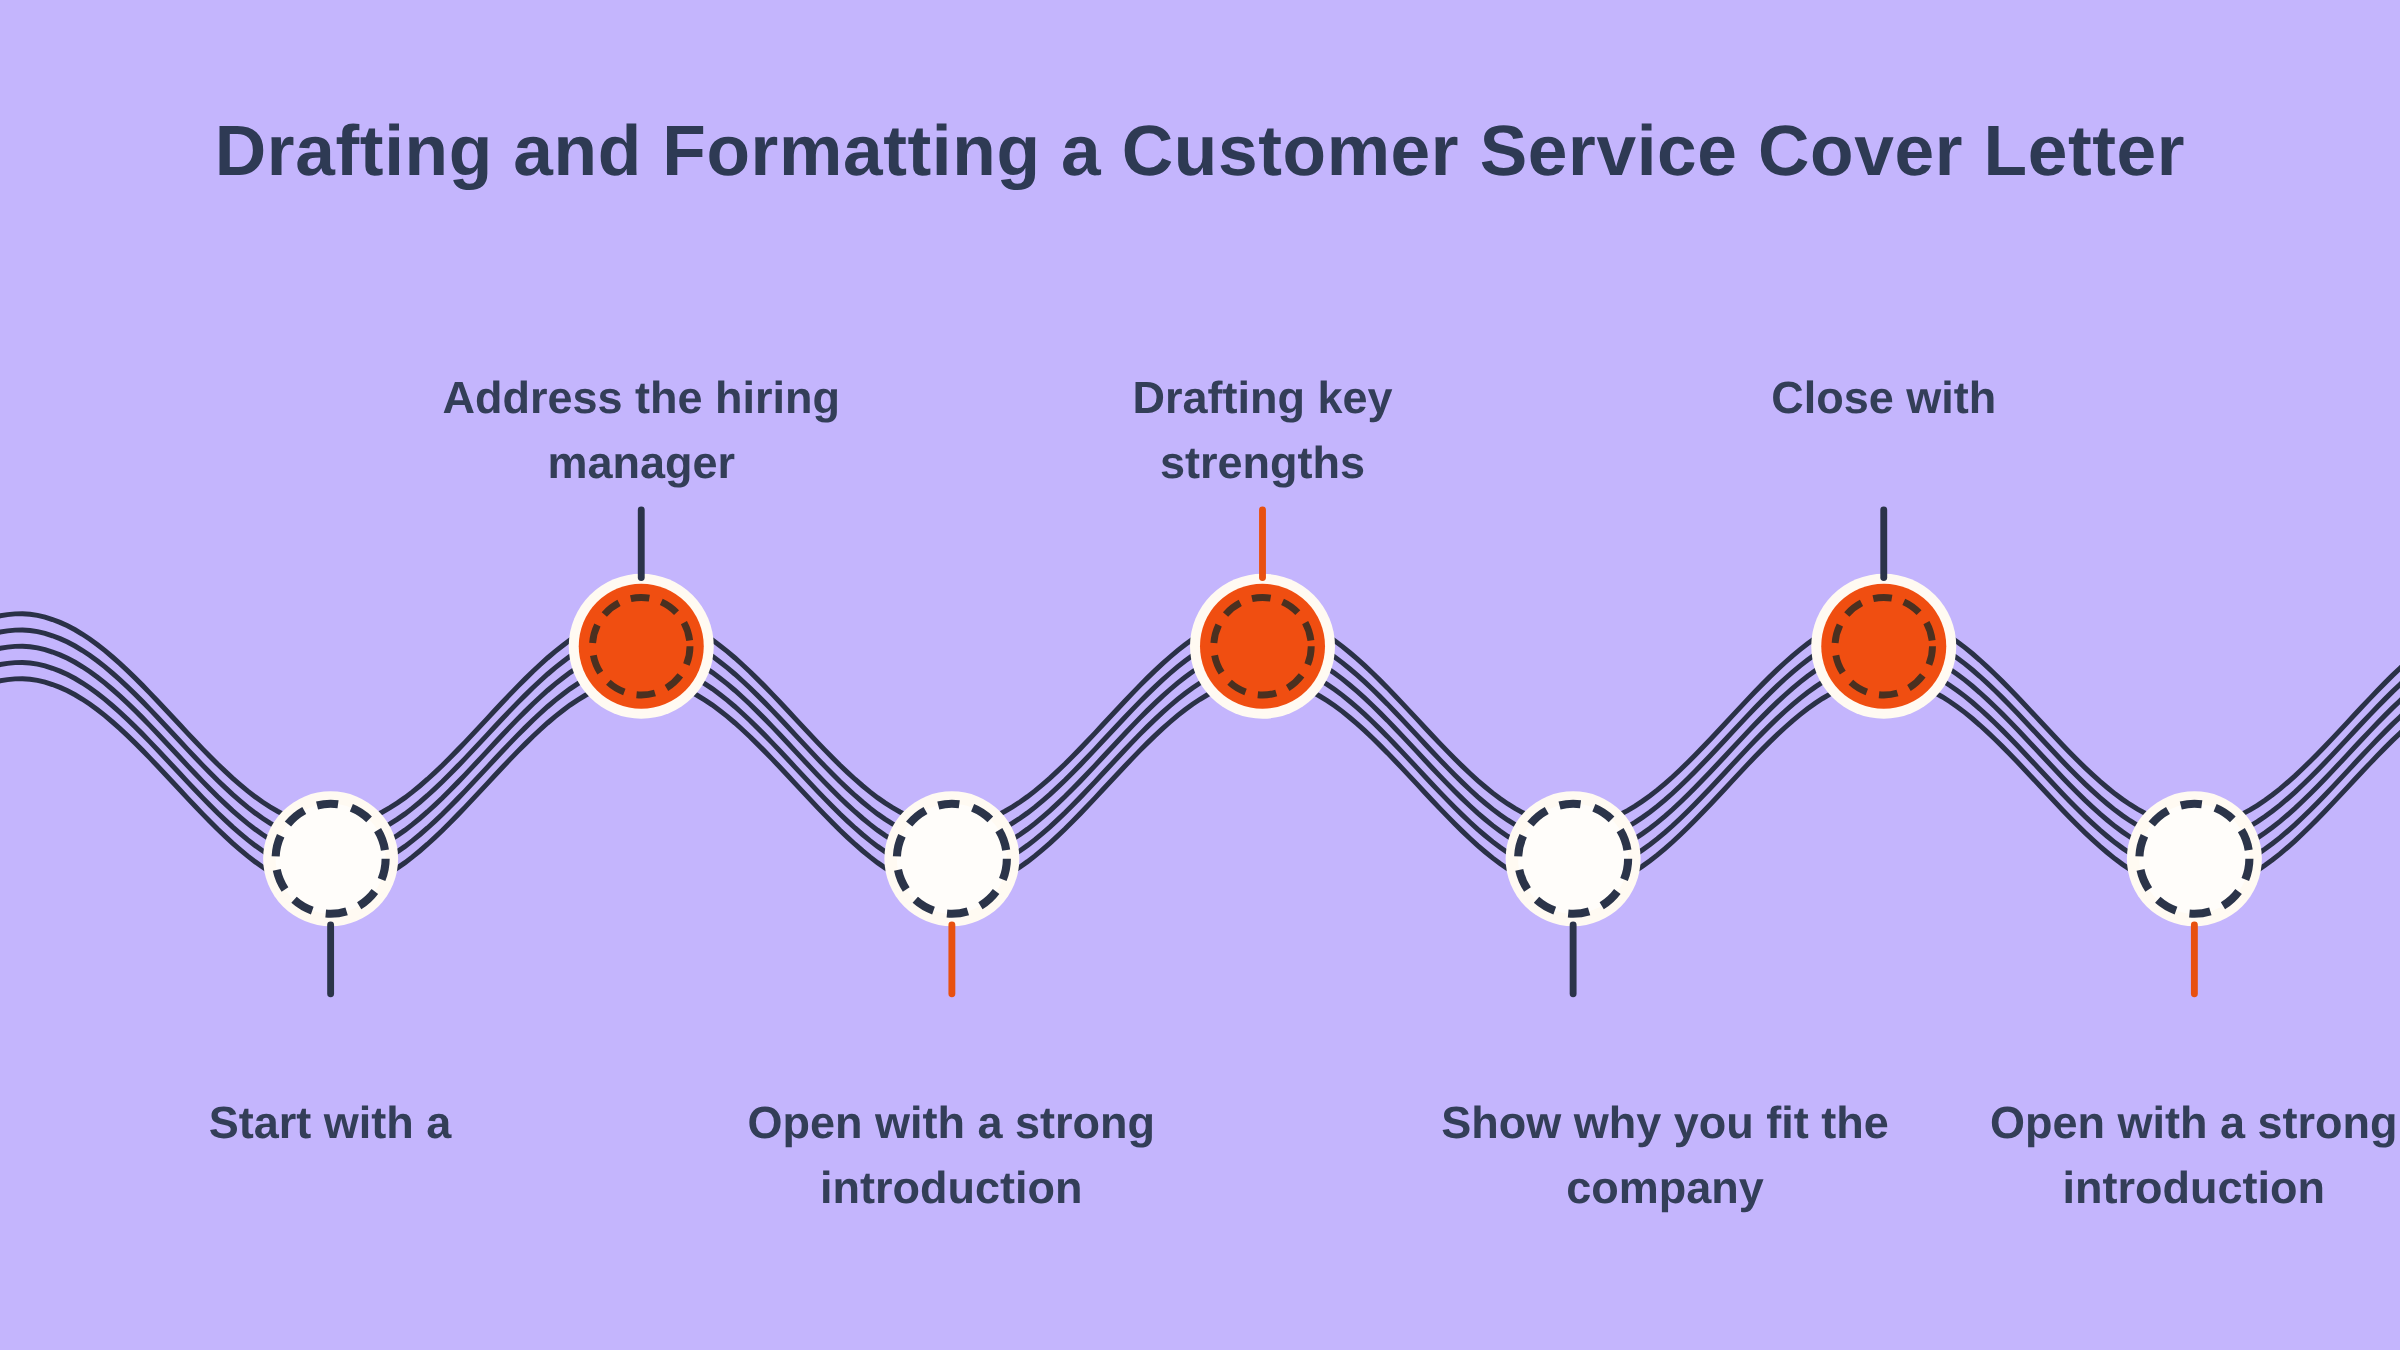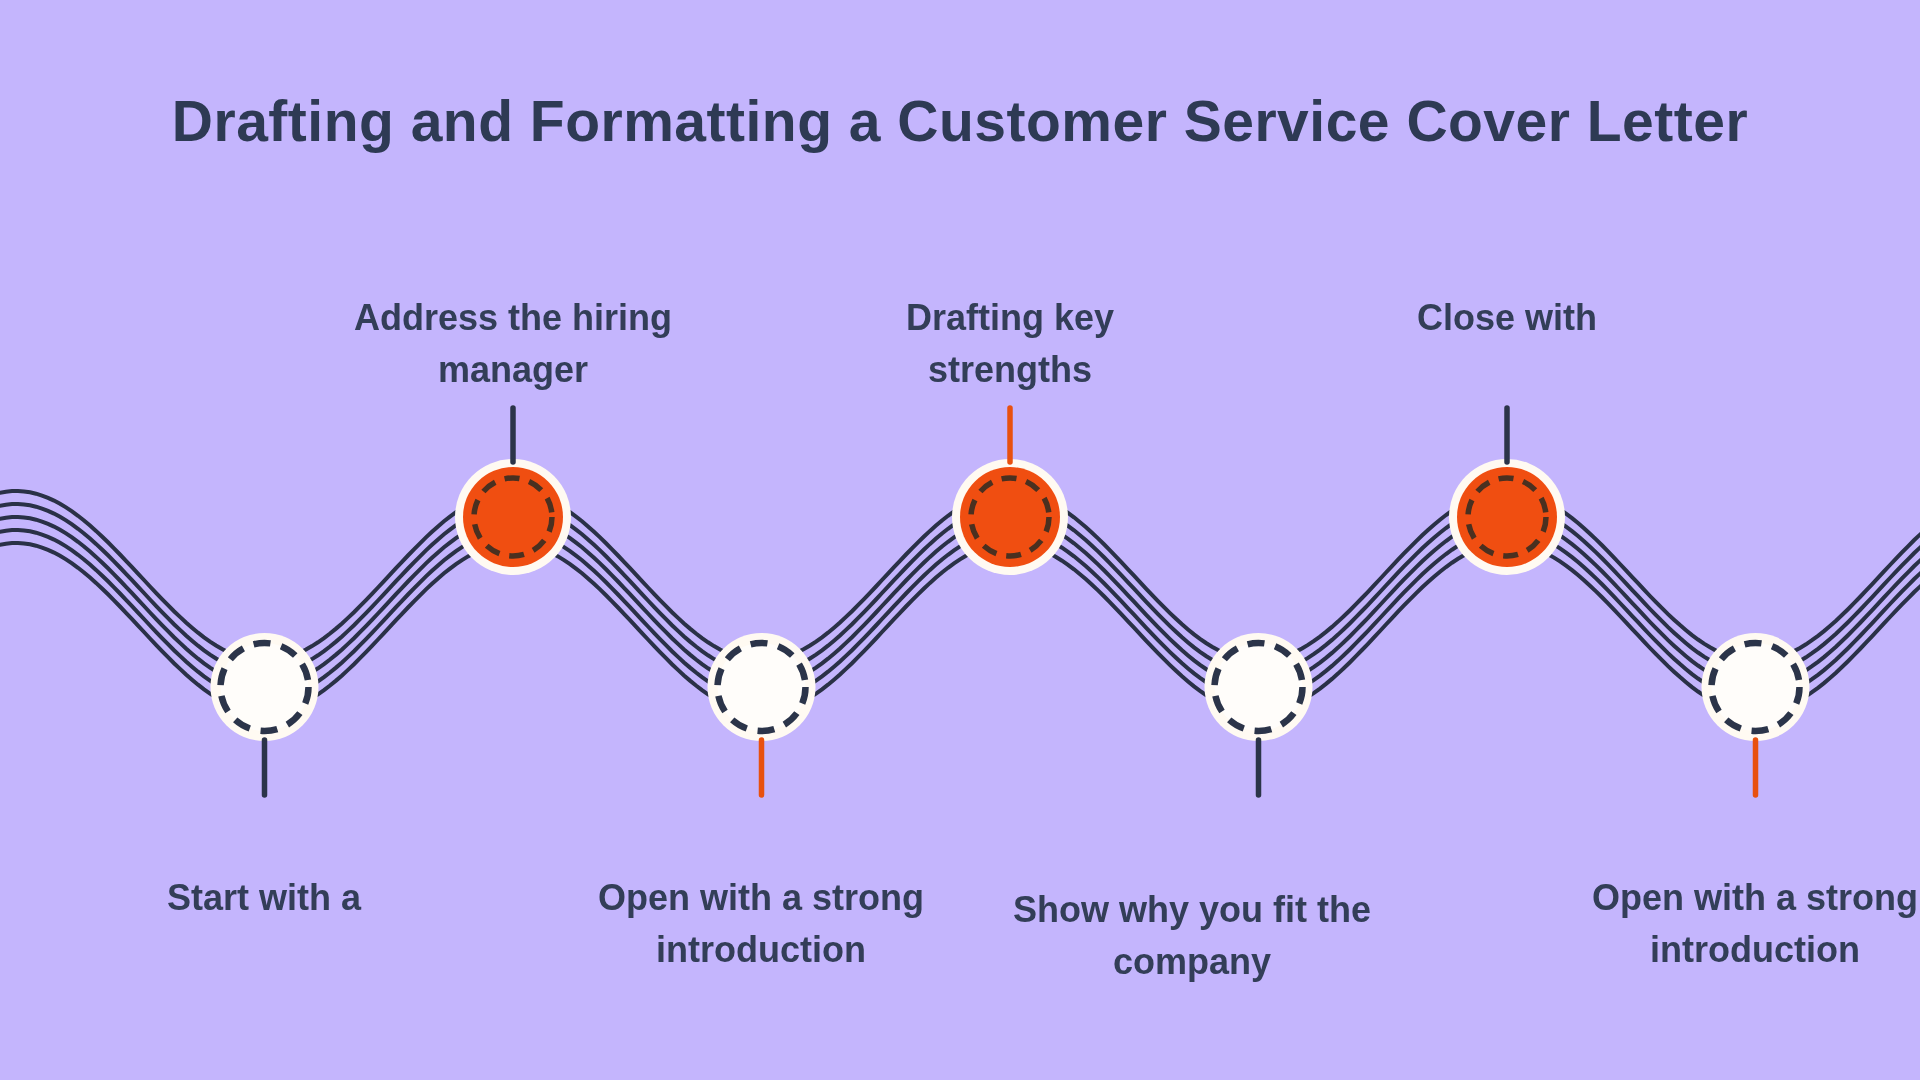--- a/index.html
+++ b/index.html
@@ -81,21 +81,21 @@
   <div class="step-label below" style="left: 761px; color: rgb(51, 62, 88);">
     <div>Open with a strong</div>
     <div>introduction</div>
   </div>
 
   <div class="step-label above" style="left: 1010px; color: rgb(51, 62, 88);">
     <div>Drafting key</div>
     <div>strengths</div>
   </div>
 
-  <div class="step-label below" style="left: 1192px; color: rgb(51, 62, 88); margin-top: 12px;">
+  <div class="step-label below" style="left: 1332px; color: rgb(51, 62, 88);">
     <div>Show why you fit the</div>
     <div>company</div>
   </div>
 
   <div class="step-label above" style="left: 1507px; color: rgb(51, 62, 88);">
     <div>Close with</div>
   </div>
 
   <div class="step-label below" style="left: 1755px; color: rgb(51, 62, 88);">
     <div>Open with a strong</div>

